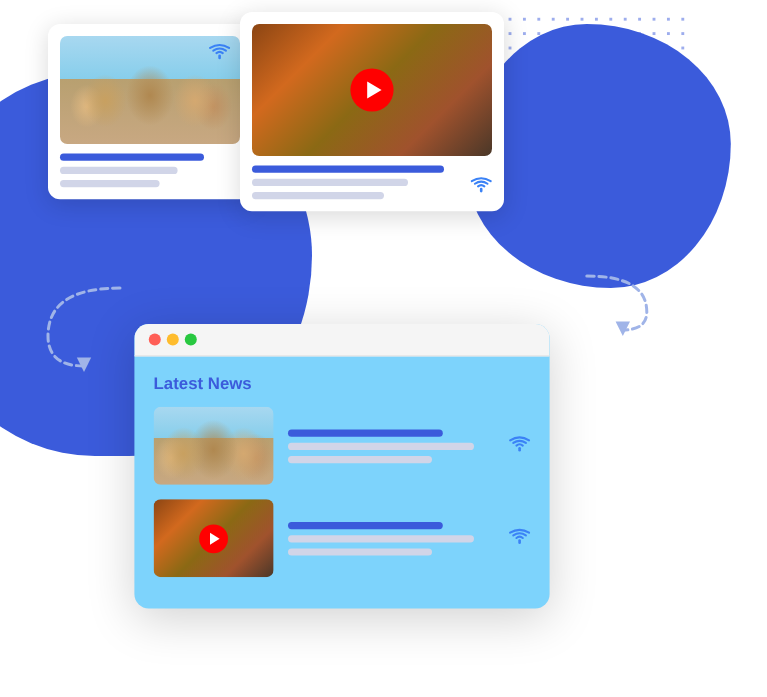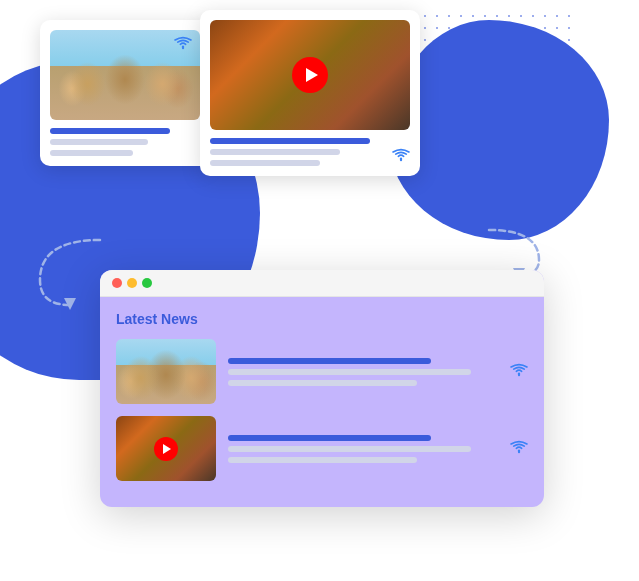--- a/index.html
+++ b/index.html
@@ -164,23 +164,23 @@
       bottom: 0;
       right: 0;
       color: #3b82f6;
       font-size: 16px;
     }
 
     
     .browser-window {
       position: absolute;
       top: 270px;
-      left: 100px;
-      width: 444px;
-      background: #c4b5fd;
+      left: 112px;
+      width: 346px;
+      background: #7dd3fc;
       border-radius: 12px;
       box-shadow: 0 8px 40px rgba(0,0,0,0.18);
       z-index: 10;
       overflow: hidden;
     }
     .browser-header {
       background: #f5f5f5;
       padding: 8px 12px;
       display: flex;
       align-items: center;

